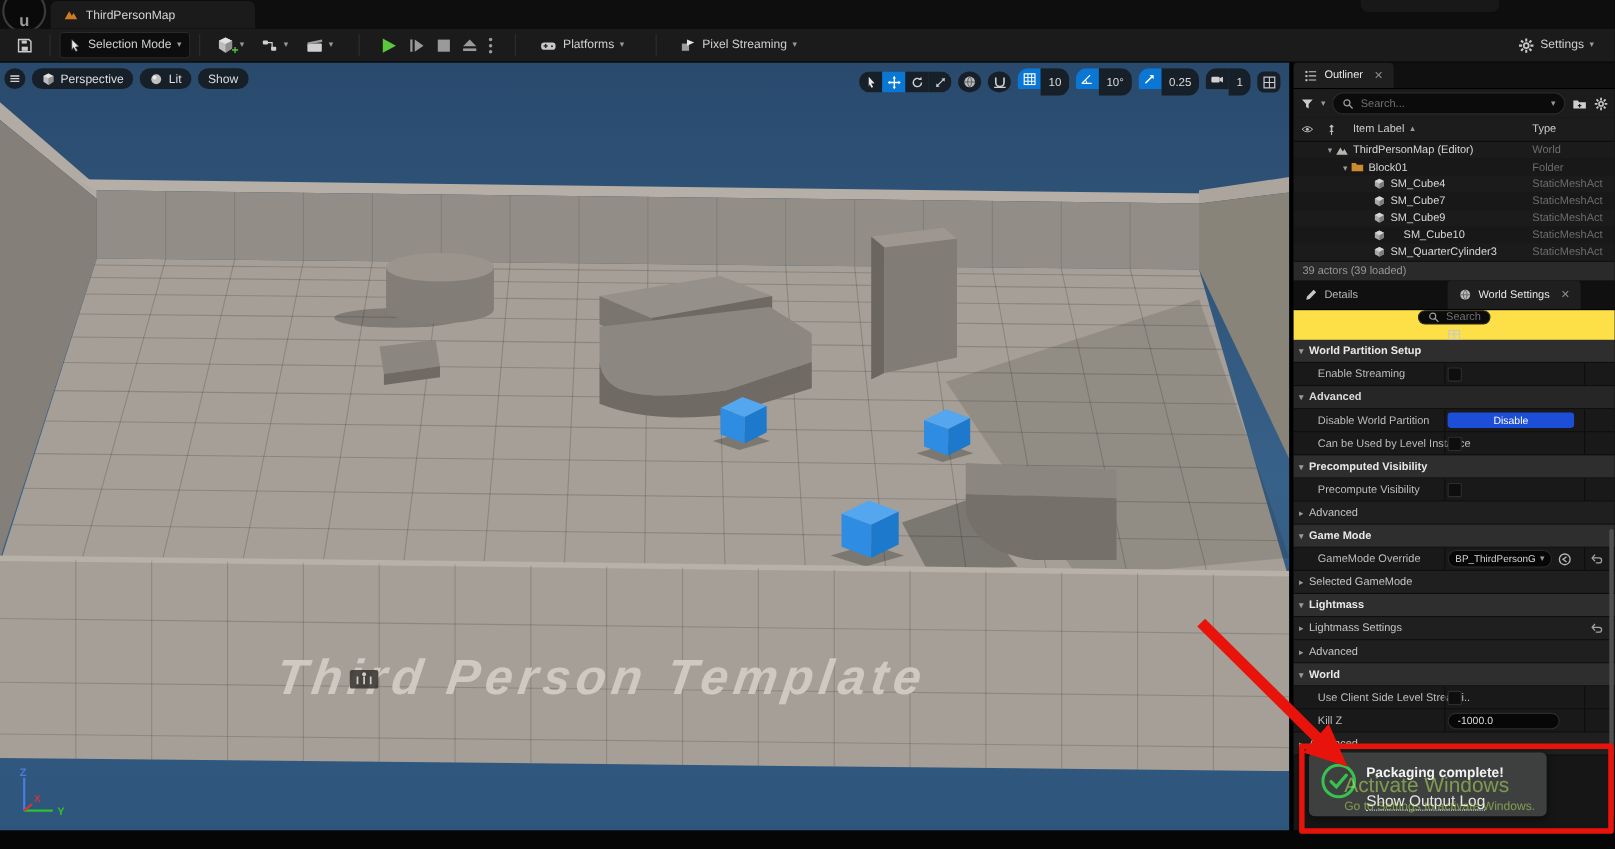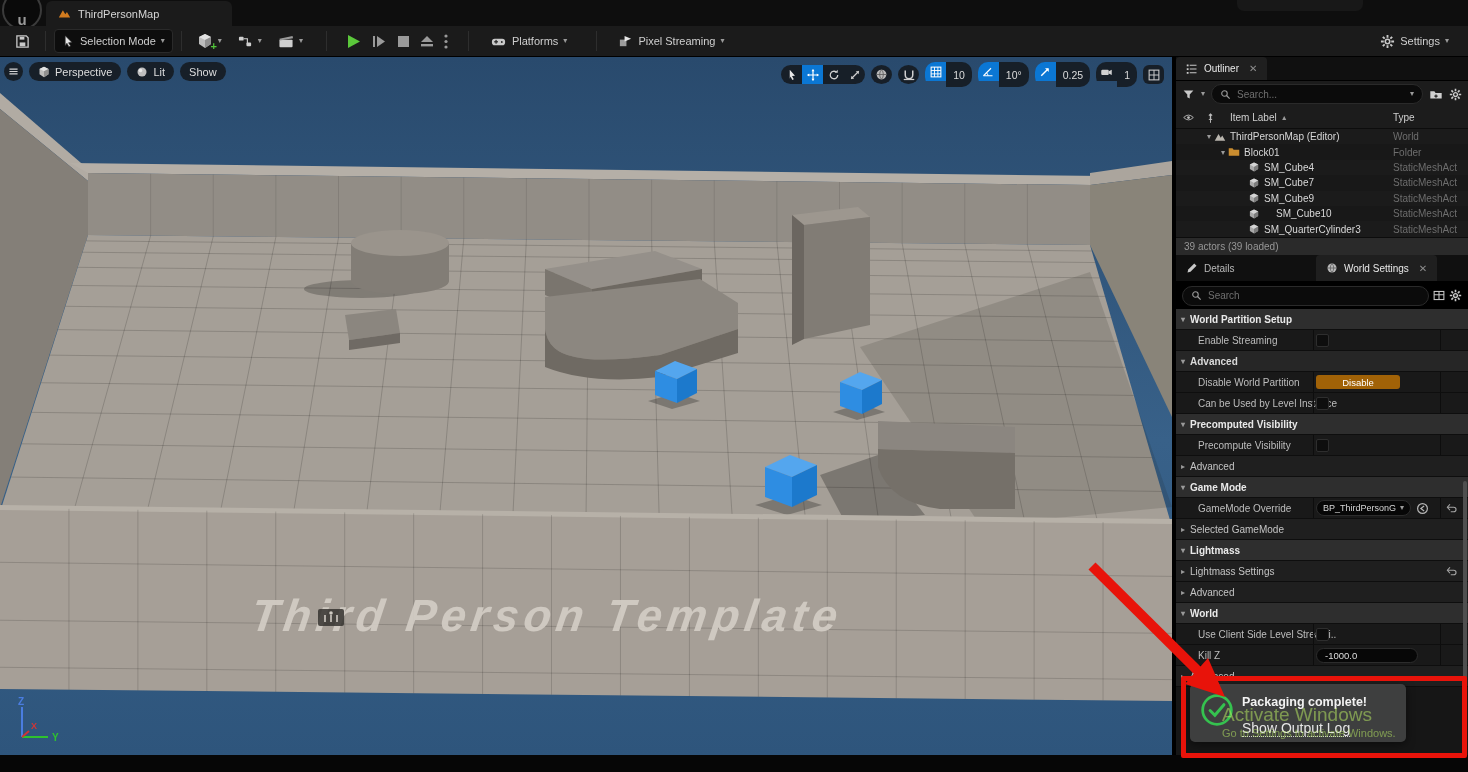--- a/index.html
+++ b/index.html
@@ -684,21 +684,21 @@
     </div>
     <div class="ptab active">
       <svg class="ic" width="12" height="12">
           <use href="#i-world"></use>
         </svg>
       <span>World Settings</span>
       <span class="closex">✕</span>
     </div>
   </div>
 
-  <div class="row" style="height:27px;padding:0 6px;gap:3px;background:#000000;">
+  <div class="row" style="height:27px;padding:0 6px;gap:3px;background:#fde047;flex-direction:column;">
     <div class="searchpill">
       <svg class="ic" width="11" height="11">
           <use href="#i-search"></use>
         </svg>
       <span style="flex:1">Search</span>
     </div>
     <svg class="ic" width="14" height="13">
         <use href="#i-table"></use>
       </svg>
     <svg class="ic" width="13" height="13">
@@ -721,21 +721,21 @@
     </div>
     <div class="ws-row ws-sub">
       <span class="ws-arr">▾</span>
       <span>Advanced</span>
     </div>
     <div class="ws-row ws-prop">
       <span class="ws-name">Disable World Partition</span>
       <span class="ws-div"></span>
         <span class="ws-div2"></span>
       <span class="ws-val">
-          <span style="background:#a16207;color:#fff;border-radius:3px;width:84px;height:14px;display:flex;align-items:center;justify-content:center;font-size:9.5px;">Disable</span>
+          <span style="background:#1d4ed8;color:#fff;border-radius:3px;width:115px;height:14px;display:flex;align-items:center;justify-content:center;font-size:9.5px;">Disable</span>
         </span>
     </div>
     <div class="ws-row ws-prop">
       <span class="ws-name">Can be Used by Level Instance</span>
       <span class="ws-div"></span>
         <span class="ws-div2"></span>
       <span class="ws-val">
           <span class="chk"></span>
         </span>
     </div>

